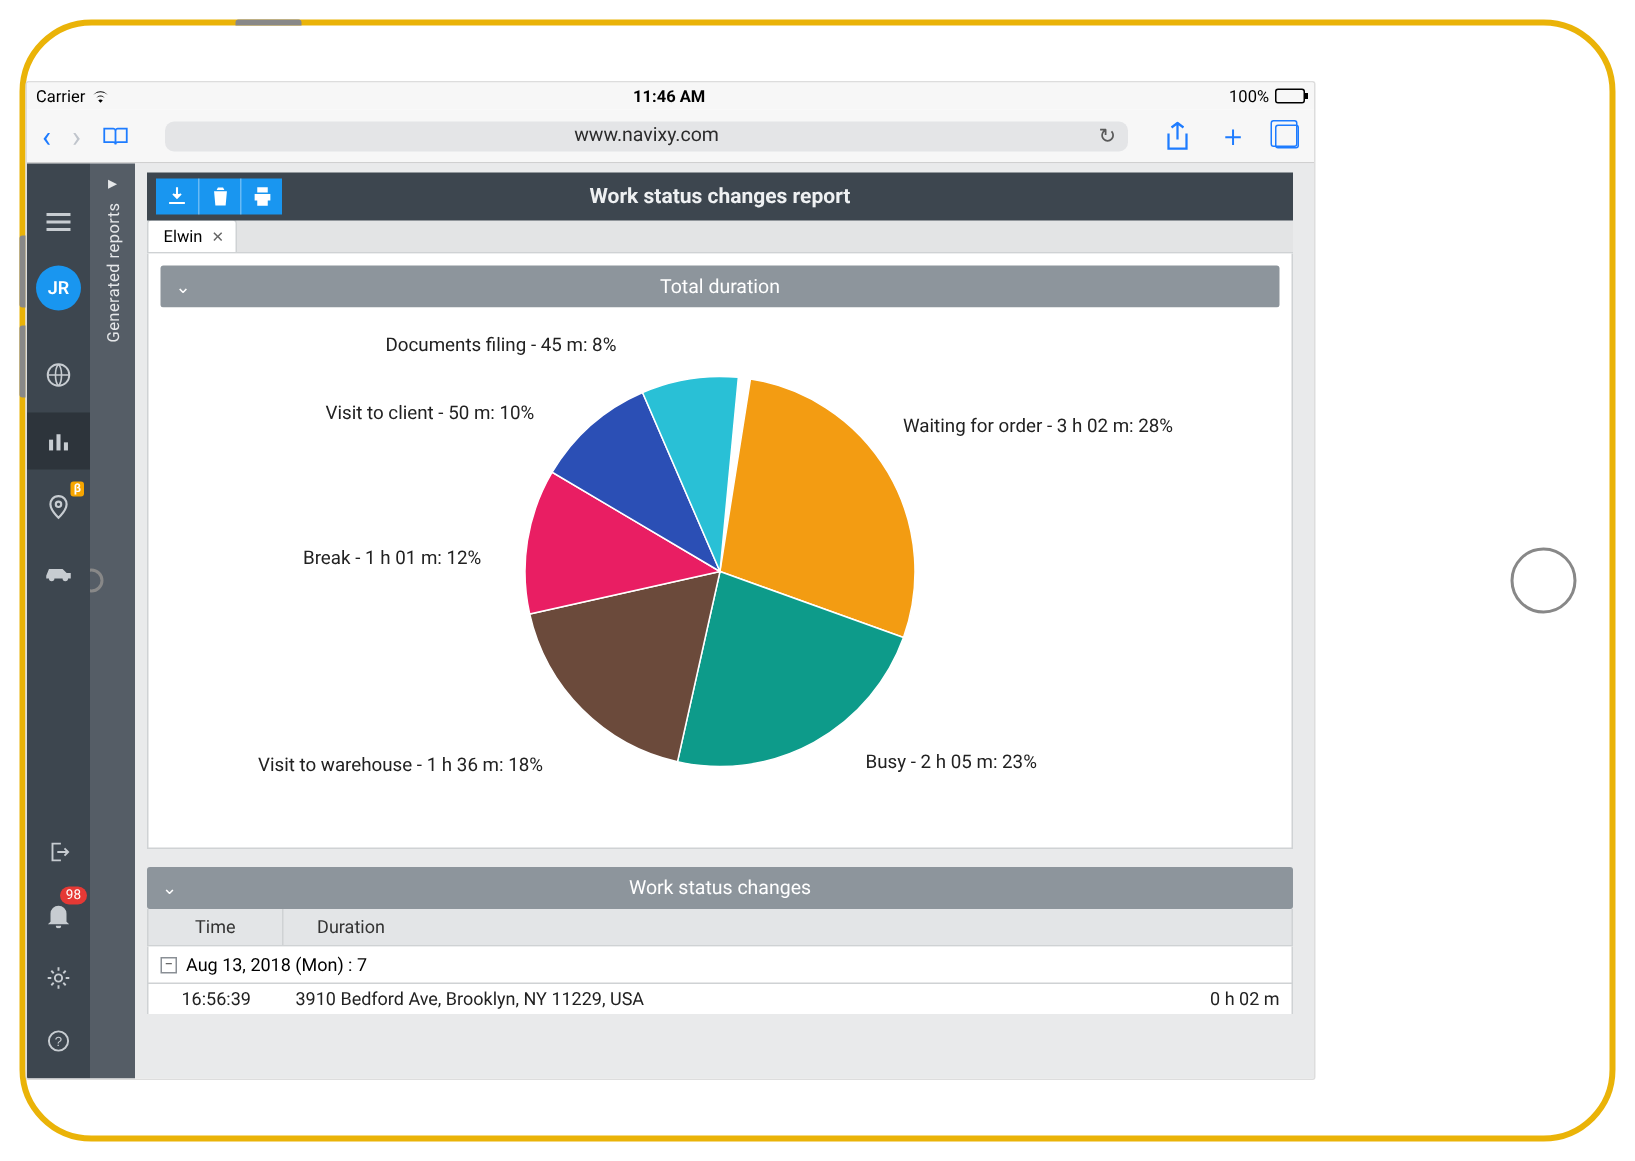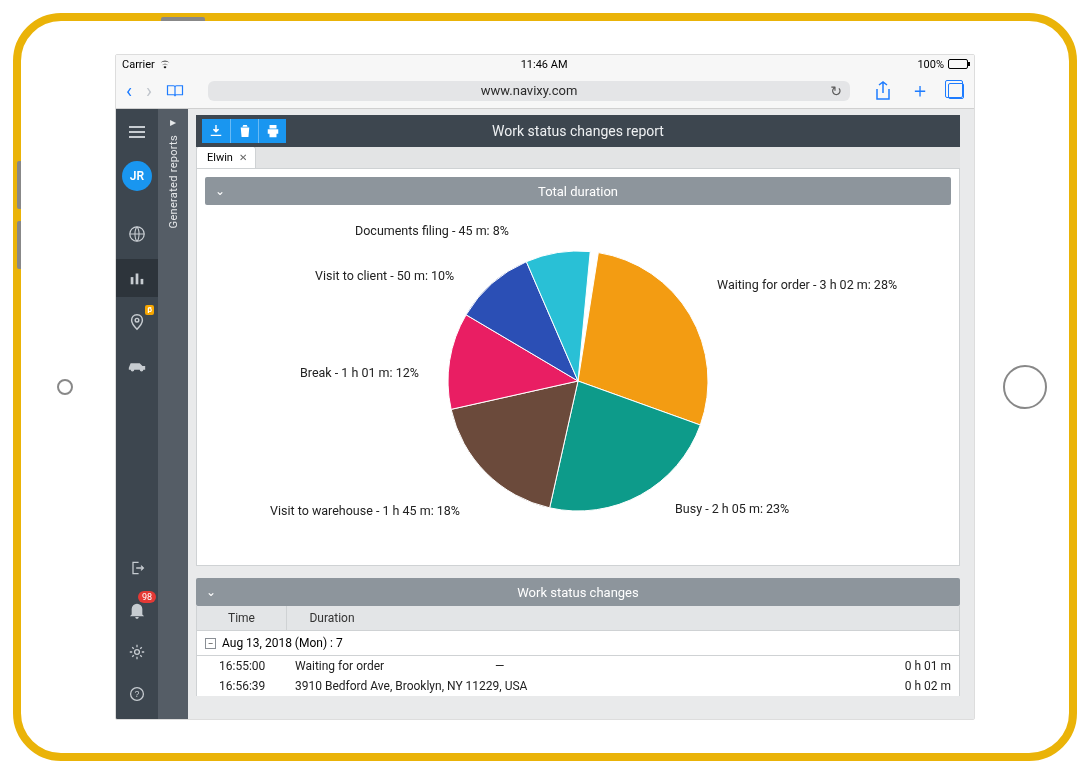--- a/index.html
+++ b/index.html
@@ -11,27 +11,27 @@
     align-items: center;
     justify-content: center;
     height: 774px;
     width: 1090px;
   }
 
   
   .tablet-frame {
     width: 1064px;
     height: 748px;
-    border: 8px solid #eab308;
+    border: 4px solid #eab308;
     border-radius: 48px;
     background: #fff;
     position: relative;
     display: flex;
     align-items: center;
-    justify-content: center;
+    justify-content: flex-start;
   }
   .tablet-frame::before { 
     content: "";
     position: absolute;
     left: 36px; top: 50%;
     width: 12px; height: 12px;
     border: 2px solid #888;
     border-radius: 50%;
     transform: translateY(-50%);
   }
@@ -112,21 +112,21 @@
   .book-icon { width:18px; height:14px; }
 
   
   .app { flex:1; display:flex; min-height:0; background:#e9eaeb; }
   .app-sidebar {
     width: 42px;
     background:#3d464f;
     display:flex;
     flex-direction:column;
     align-items:center;
-    padding-top:4px;
+    padding-top:20px;
     gap:6px;
     position:relative;
   }
   .app-sidebar .item {
     width:42px; height:38px;
     display:flex; align-items:center; justify-content:center;
     color:#c7ccd1;
     position:relative;
   }
   .app-sidebar .item.active { background:#2d343b; }
@@ -186,21 +186,21 @@
     display:flex; align-items:center; gap:0;
     background:#1996f0;
     height:24px;
     margin-left:6px;
   }
   .toolbar .actions .abtn{
     width:28px; height:24px; display:flex; align-items:center; justify-content:center; color:#fff;
   }
   .toolbar .actions .abtn + .abtn{ border-left:1px solid rgba(255,255,255,.35); }
   .toolbar-title{
-    position:absolute; left:0; right:0; text-align:center; font-size:14px; font-weight:400; color:#eef0f2;
+    position:absolute; left:0; right:0; text-align:center; font-size:14px; font-weight:700; color:#eef0f2;
   }
 
   .tabs-row{
     height:22px;
     background:#e3e4e5;
     display:flex;
     align-items:flex-end;
     border-bottom:1px solid #cfd2d4;
   }
   .file-tab{
@@ -310,21 +310,21 @@
 
   <div class="screen">
 
     <div class="statusbar">
       <div class="sb-left">
         <span>Carrier</span>
         <svg class="wifi-icon" viewBox="0 0 24 18">
             <path fill="#000" d="M12 18l3-3c-1.7-1.7-4.3-1.7-6 0l3 3zm-6-6l2-2c2.2-2.2 5.8-2.2 8 0l2 2c-3.3-3.3-8.7-3.3-12 0zm-4-4l2-2c4.4-4.4 11.6-4.4 16 0l2 2C16.8 2.8 7.2 2.8 2 8z"></path>
           </svg>
       </div>
-      <div style="font-weight:400;">11:46 AM</div>
+      <div style="font-weight:700;">11:46 AM</div>
       <div class="sb-right">
         <span>100%</span>
         <span class="battery"><span class="battery-fill"></span></span>
       </div>
     </div>
 
     <div class="safari-bar">
       <span class="nav-btn">‹</span>
       <span class="nav-btn dim">›</span>
       <svg class="book-icon" viewBox="0 0 24 18">
@@ -457,46 +457,40 @@
                 <path d="M0 0 L122.3144999640493 44.03592963188791 A130 130 0 0 1 -28.358621381550535 126.86917905203717 Z" fill="#0d9b8a" stroke="#fff" stroke-width="1"></path>
                 <path d="M0 0 L-28.358621381550535 126.86917905203717 A130 130 0 0 1 -126.86917905203715 28.35862138155056 Z" fill="#6b4a3b" stroke="#fff" stroke-width="1"></path>
                 <path d="M0 0 L-126.86917905203715 28.35862138155056 A130 130 0 0 1 -111.8964635105127 -66.17538404754822 Z" fill="#e91e63" stroke="#fff" stroke-width="1"></path>
                 <path d="M0 0 L-111.8964635105127 -66.17538404754822 A130 130 0 0 1 -51.62922578252144 -119.30810133891757 Z" fill="#2b4fb5" stroke="#fff" stroke-width="1"></path>
                 <path d="M0 0 L-51.62922578252144 -119.30810133891757 A130 130 0 0 1 12.234080731406769 -129.4230553984004 Z" fill="#29c0d6" stroke="#fff" stroke-width="1"></path>
               </svg>
 
             <div class="chart-label" style="left:150px; top:18px;">Documents filing - 45 m: 8%</div>
             <div class="chart-label" style="left:110px; top:63px;">Visit to client - 50 m: 10%</div>
             <div class="chart-label" style="left:95px; top:160px;">Break - 1 h 01 m: 12%</div>
-            <div class="chart-label" style="left:65px; top:298px;">Visit to warehouse - 1 h 45 m: 18%</div>
+            <div class="chart-label" style="left:65px; top:298px;">Visit to warehouse - 1 h 36 m: 18%</div>
             <div class="chart-label" style="left:470px; top:296px;">Busy - 2 h 05 m: 23%</div>
-            <div class="chart-label" style="left:512px; top:72px;">Waiting for order - 3 h 02 m: 28%</div>
+            <div class="chart-label" style="left:495px; top:72px;">Waiting for order - 3 h 02 m: 28%</div>
           </div>
         </div>
 
         <div class="table-wrap">
           <div class="section-head">
             <span class="chev">⌄</span>
             <span>Work status changes</span>
           </div>
           <div class="thead">
             <div class="col-time">Time</div>
             <div class="col-dur">Duration</div>
           </div>
           <div class="group-row">
             <span class="gminus">−</span>
             <span>Aug 13, 2018 (Mon) : 7</span>
           </div>
           <div class="data-row">
-            <div class="col-time">16:55:00</div>
-            <div class="col-status">Waiting for order</div>
-            <div class="col-addr">—</div>
-            <div class="col-dur">0 h 01 m</div>
-          </div>
-          <div class="data-row">
             <div class="col-time">16:56:39</div>
             <div class="col-addr">3910 Bedford Ave, Brooklyn, NY 11229, USA</div>
             <div class="col-dur">0 h 02 m</div>
           </div>
         </div>
 
       </div>
     </div>
   </div>
 </div>

